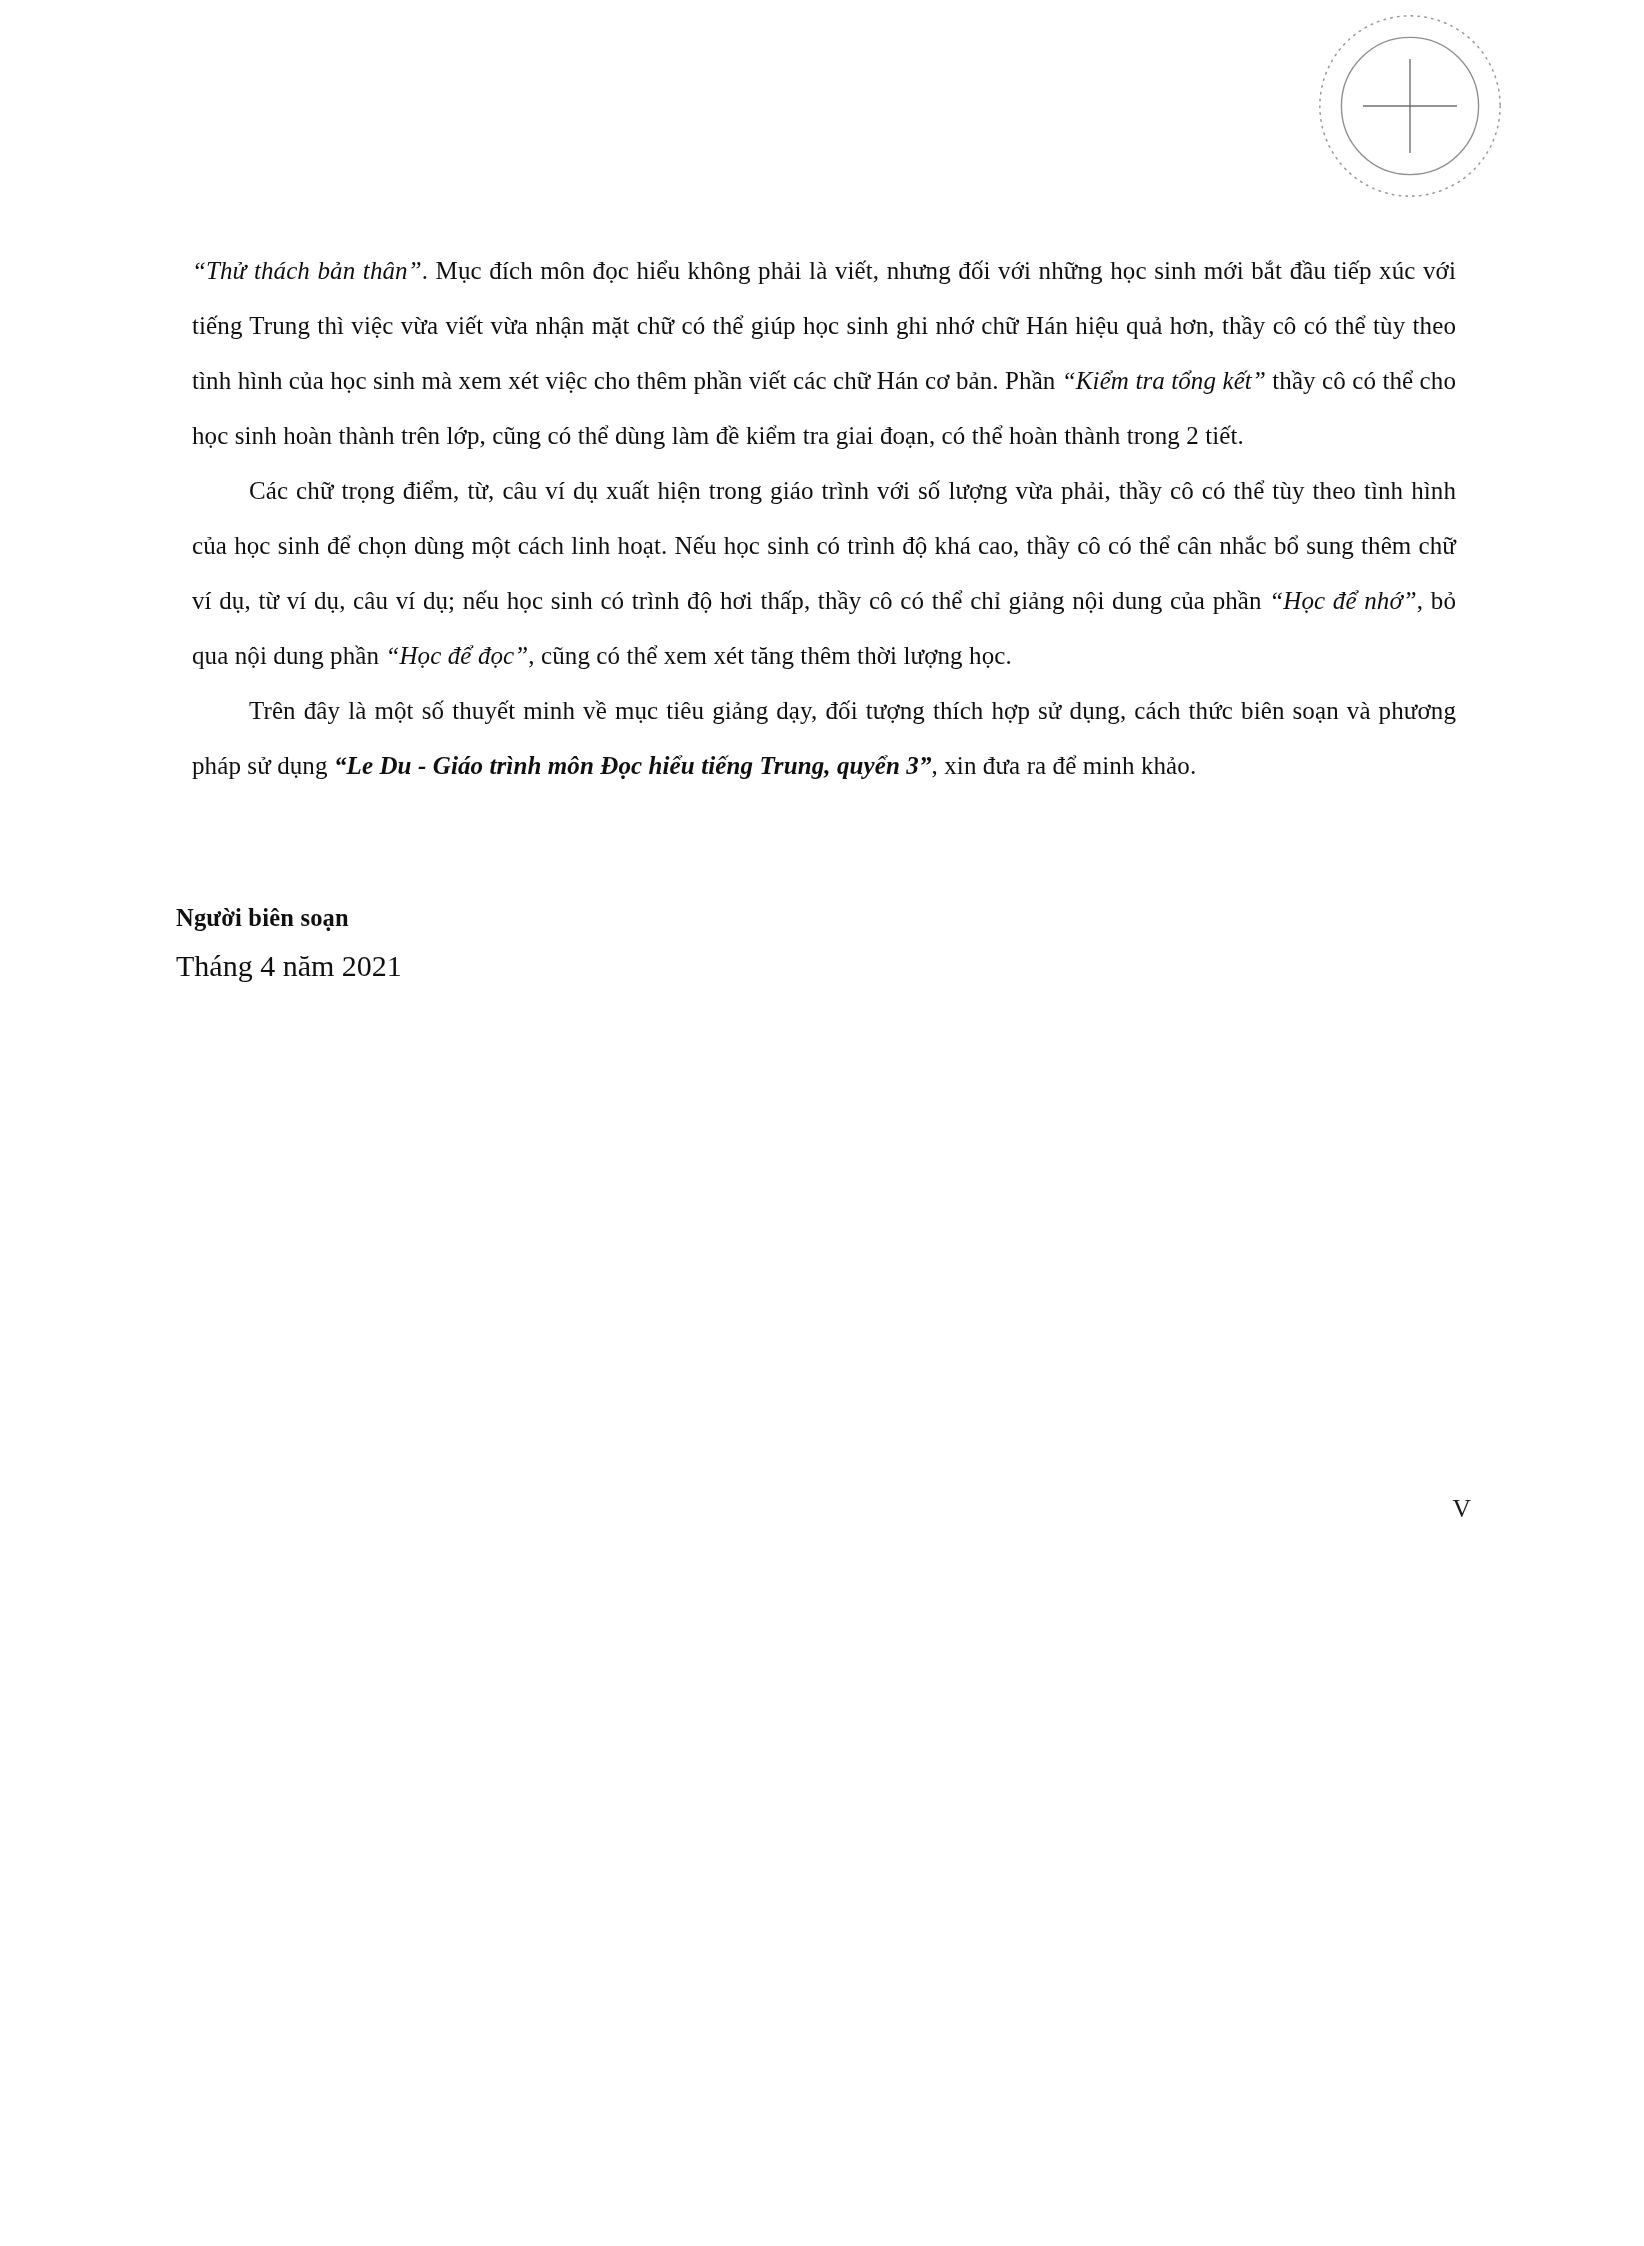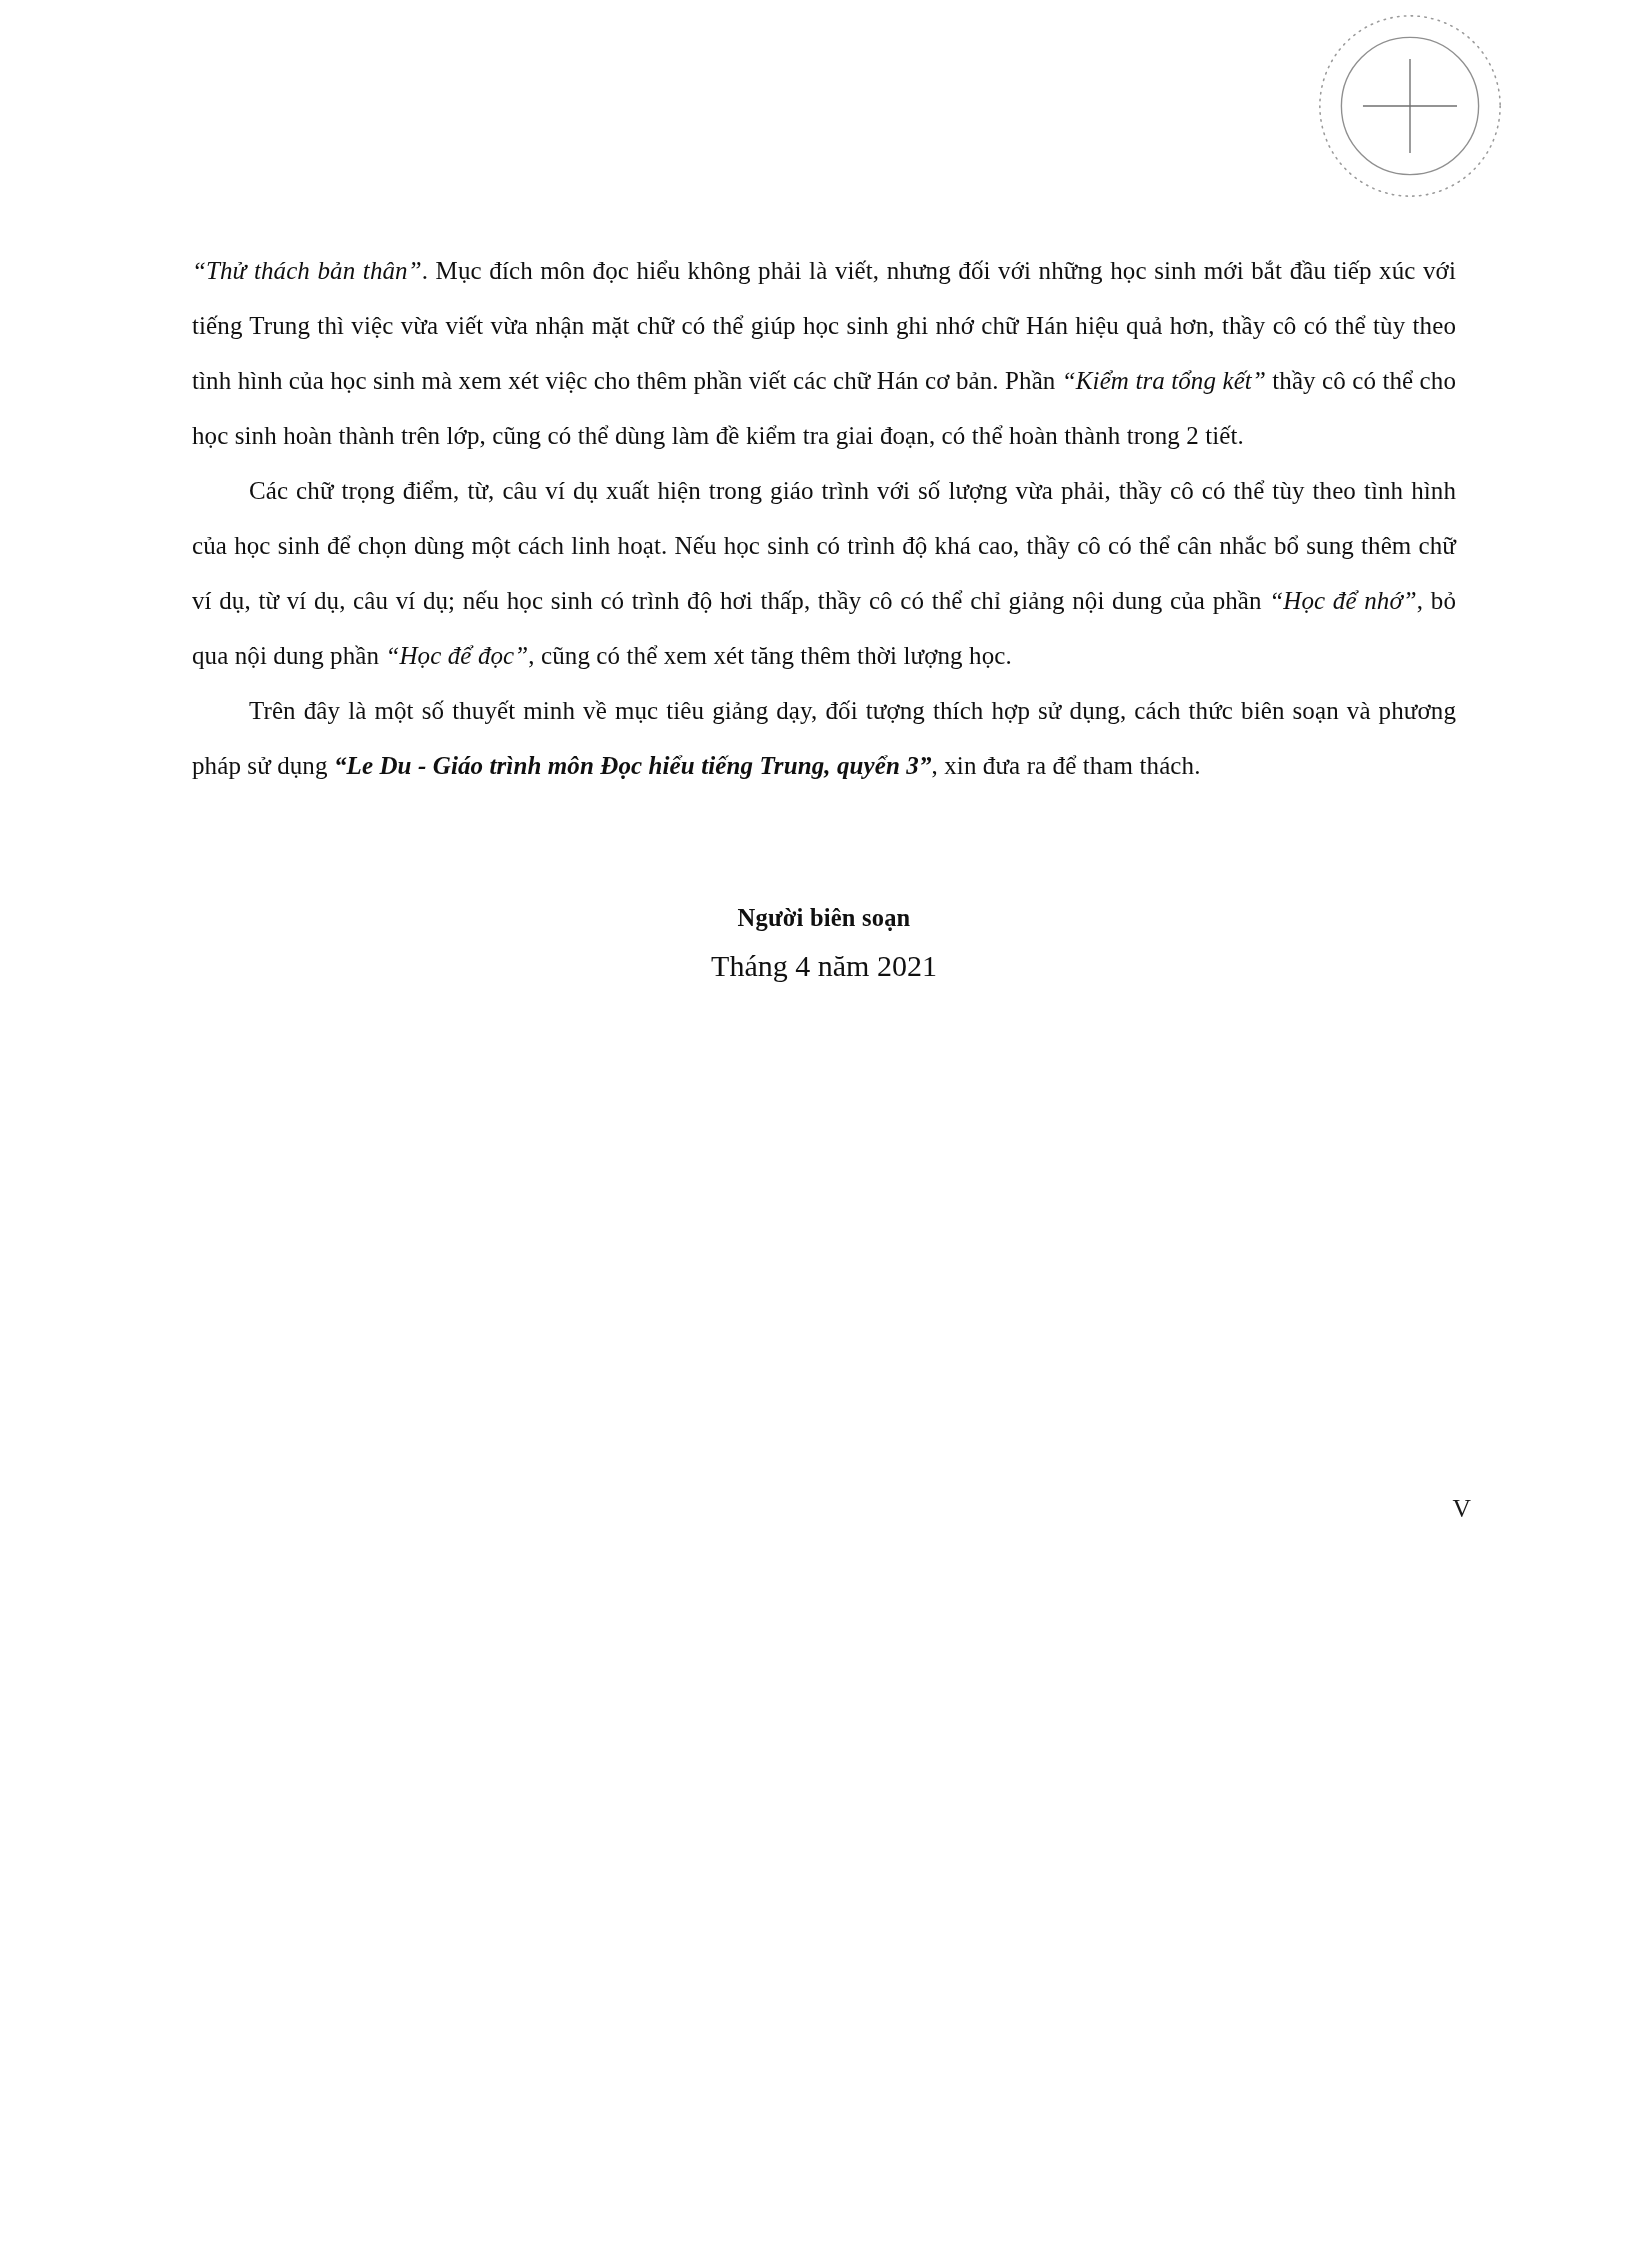--- a/index.html
+++ b/index.html
@@ -52,24 +52,24 @@
   .it {
     font-style: italic;
   }
   .itb {
     font-style: italic;
     font-weight: bold;
   }
 
   .signature {
     position: absolute;
-    left: 192px;
+    left: 176px;
     top: 894px;
     width: 1264px;
-    text-align: center;
+    text-align: left;
   }
   .sign-name {
     font-size: 24.5px;
     font-weight: bold;
     line-height: 47px;
     letter-spacing: 0.2px;
   }
   .sign-date {
     font-size: 30px;
     line-height: 49px;
@@ -104,21 +104,21 @@
 
     <p class="para">
       <span class="it">“Thử thách bản thân”</span><span>. Mục đích môn đọc hiểu không phải là viết, nhưng đối với những học sinh mới bắt đầu tiếp xúc với tiếng Trung thì việc vừa viết vừa nhận mặt chữ có thể giúp học sinh ghi nhớ chữ Hán hiệu quả hơn, thầy cô có thể tùy theo tình hình của học sinh mà xem xét việc cho thêm phần viết các chữ Hán cơ bản. Phần </span><span class="it">“Kiểm tra tổng kết”</span><span> thầy cô có thể cho học sinh hoàn thành trên lớp, cũng có thể dùng làm đề kiểm tra giai đoạn, có thể hoàn thành trong 2 tiết.</span>
     </p>
 
     <p class="para indent">
       <span>Các chữ trọng điểm, từ, câu ví dụ xuất hiện trong giáo trình với số lượng vừa phải, thầy cô có thể tùy theo tình hình của học sinh để chọn dùng một cách linh hoạt. Nếu học sinh có trình độ khá cao, thầy cô có thể cân nhắc bổ sung thêm chữ ví dụ, từ ví dụ, câu ví dụ; nếu học sinh có trình độ hơi thấp, thầy cô có thể chỉ giảng nội dung của phần </span><span class="it">“Học để nhớ”</span><span>, bỏ qua nội dung phần </span><span class="it">“Học để đọc”</span><span>, cũng có thể xem xét tăng thêm thời lượng học.</span>
     </p>
 
     <p class="para indent">
-      <span>Trên đây là một số thuyết minh về mục tiêu giảng dạy, đối tượng thích hợp sử dụng, cách thức biên soạn và phương pháp sử dụng </span><span class="itb">“Le Du - Giáo trình môn Đọc hiểu tiếng Trung, quyển 3”</span><span>, xin đưa ra để tham thách.</span>
+      <span>Trên đây là một số thuyết minh về mục tiêu giảng dạy, đối tượng thích hợp sử dụng, cách thức biên soạn và phương pháp sử dụng </span><span class="itb">“Le Du - Giáo trình môn Đọc hiểu tiếng Trung, quyển 3”</span><span>, xin đưa ra để minh khảo.</span>
     </p>
 
   </div>
 
   <div class="signature">
     <div class="sign-name">Người biên soạn</div>
     <div class="sign-date">Tháng 4 năm 2021</div>
   </div>
 
   <div class="page-number">V</div>

